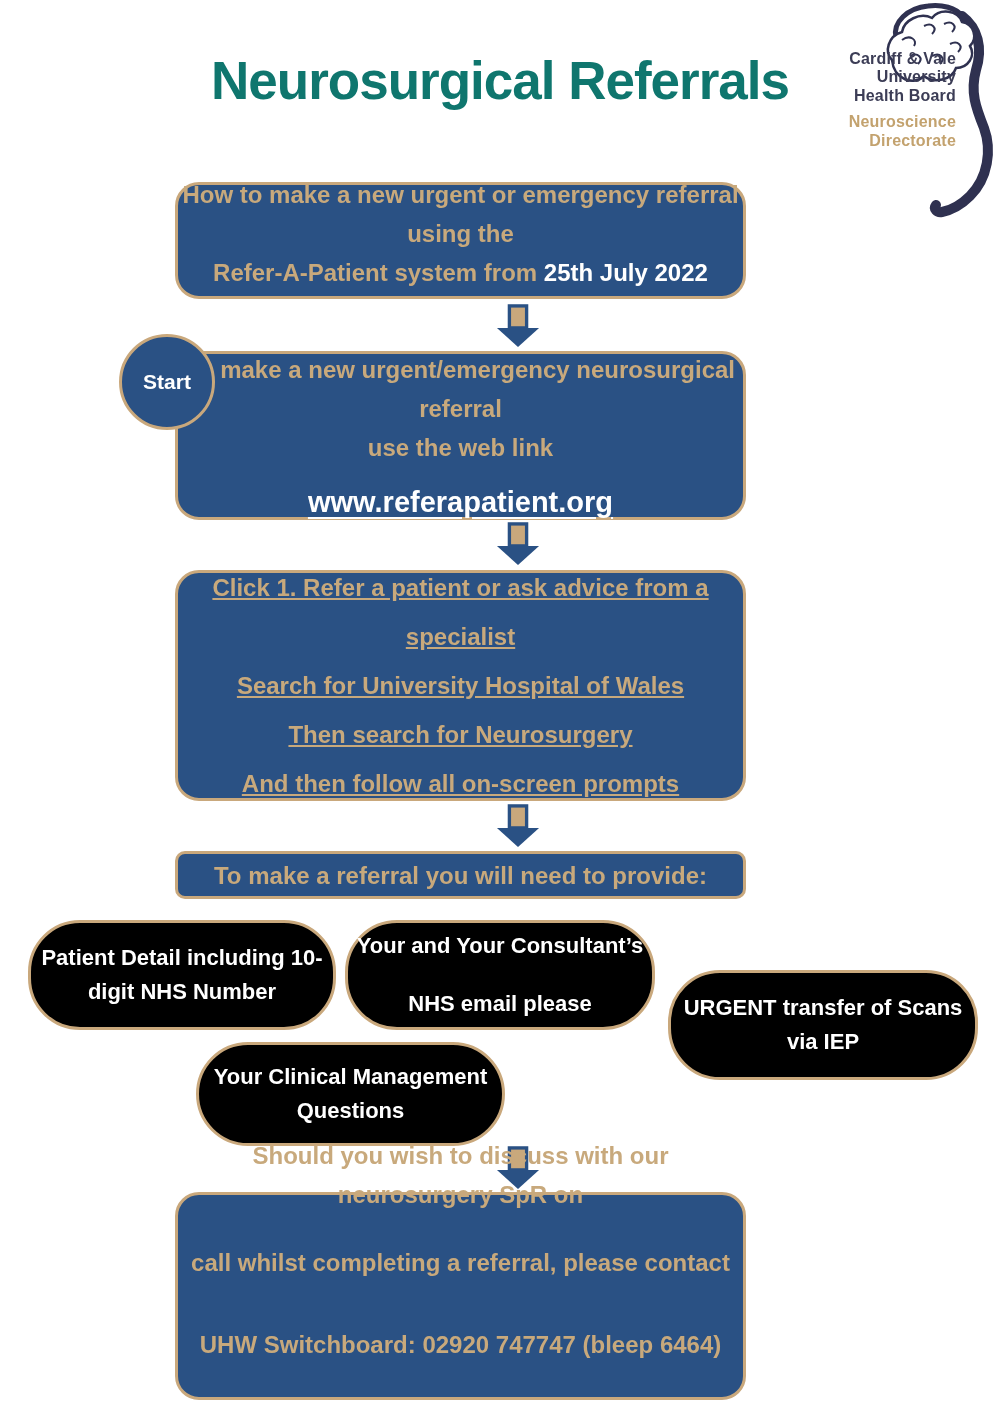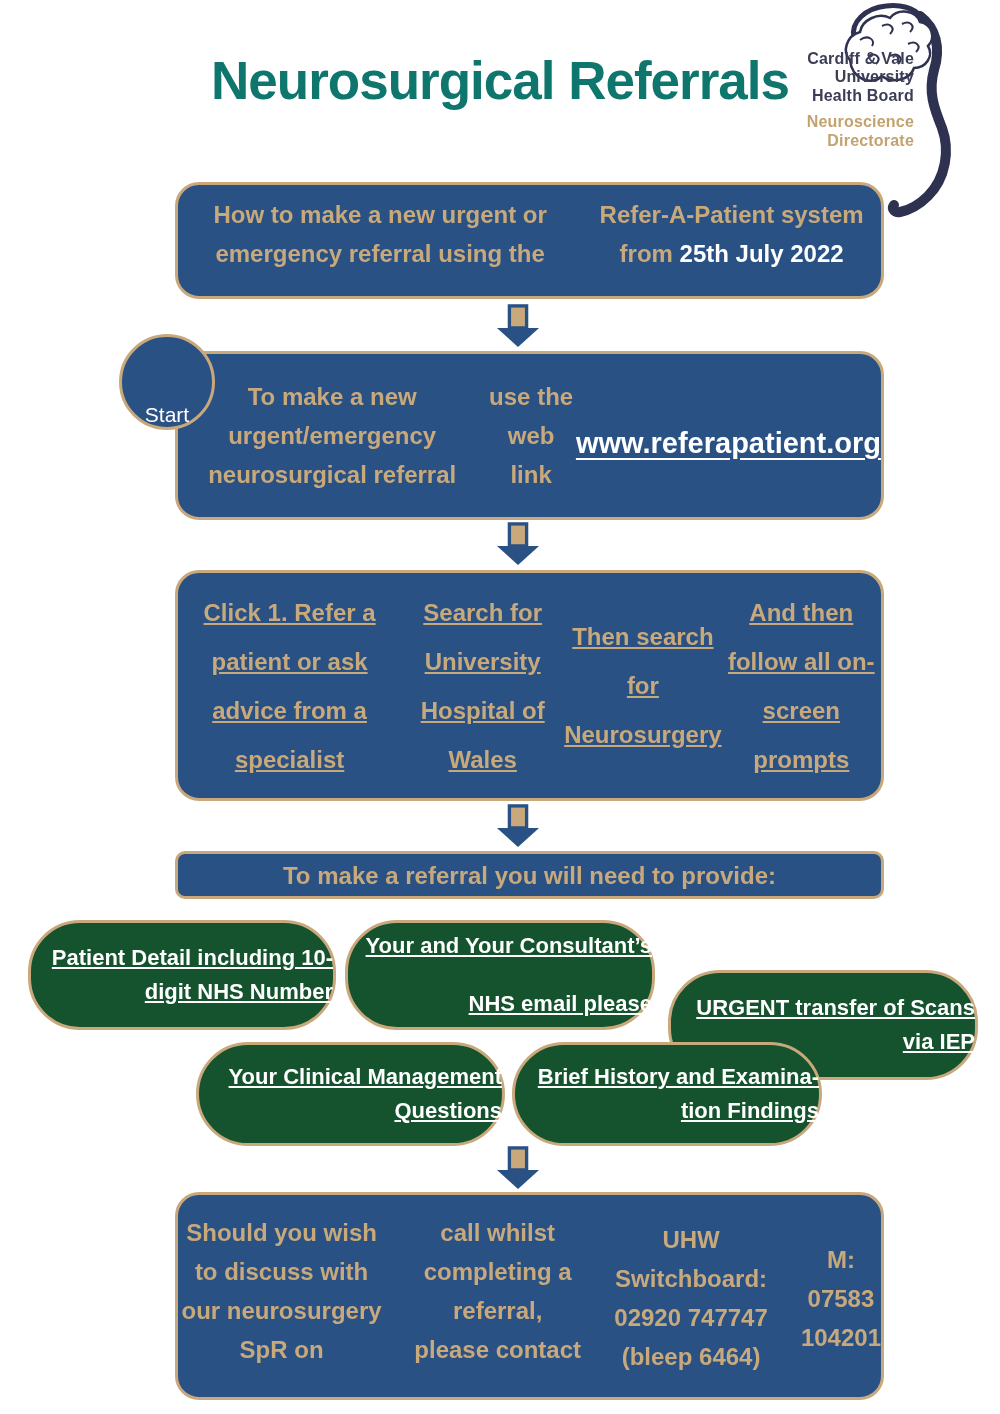--- a/index.html
+++ b/index.html
@@ -5,59 +5,59 @@
   html,body{margin:0;padding:0;background:#ffffff;}
   body{font-family:"Liberation Sans", sans-serif;}
   .page{position:relative;width:1000px;height:1414px;background:#ffffff;overflow:hidden;}
 
   .page-title{
     position:absolute;left:0;top:50px;width:1000px;text-align:center;
     font-size:53px;font-weight:bold;letter-spacing:-1px;color:#0f766e;
   }
 
   
-  .logo{position:absolute;left:788px;top:0;width:170px;height:220px;}
+  .logo{position:absolute;left:830px;top:0;width:170px;height:220px;}
   .logo-svg{position:absolute;left:0;top:0;}
   .logo-text{position:absolute;left:0px;top:50px;width:126px;text-align:right;
     font-weight:bold;font-size:16px;line-height:1.15;color:#3C3D56;letter-spacing:.2px;}
   .logo-dept{margin-top:8px;color:#C3A26E;}
 
   
   .fbox{
-    position:absolute;left:175px;width:709px;box-sizing:border-box;
+    position:absolute;left:175px;width:571px;box-sizing:border-box;
     background:#2A5184;border:3px solid #C9A87C;border-radius:24px;
     color:#C8A97C;font-weight:bold;font-size:24px;text-align:center;
-    display:flex;justify-content:center;align-items:center;
+    display:flex;flex-direction:column;justify-content:center;align-items:center;
   }
   .fbox .ln{line-height:39px;}
   .white{color:#FFFFFF;}
 
   .box-intro{top:182px;height:117px;padding-bottom:14px;}
   .box-weblink{top:351px;height:169px;}
   .box-weblink .url{margin-top:16px;font-size:29px;color:#FFFFFF;text-decoration:underline;text-underline-offset:5px;cursor:pointer;}
   .box-steps{top:570px;height:231px;}
   .box-steps .ln{line-height:49px;text-decoration:underline;}
   .box-provide{top:851px;height:48px;border-radius:10px;justify-content:center;}
   .box-contact{top:1192px;height:208px;padding-bottom:10px;gap:29px;}
   .box-contact .gap{margin-top:14px;}
 
   
   .start-circle{
     position:absolute;left:119px;top:334px;width:96px;height:96px;border-radius:50%;
     background:#2A5184;border:3px solid #C9A87C;box-sizing:border-box;z-index:5;
-    display:flex;align-items:flex-end;justify-content:center;
-    color:#fff;font-weight:normal;font-size:21px;
+    display:flex;align-items:center;justify-content:center;
+    color:#fff;font-weight:bold;font-size:21px;
   }
 
   
   .pill{
     position:absolute;box-sizing:border-box;height:110px;
-    background:#14532d;border:3px solid #C9A87C;border-radius:52px;
+    background:#000000;border:3px solid #C9A87C;border-radius:52px;
     color:#FFFFFF;font-weight:bold;font-size:22px;text-align:center;
-    display:flex;flex-direction:column;justify-content:center;align-items:flex-end;text-decoration:underline;
+    display:flex;flex-direction:column;justify-content:center;align-items:center;
   }
   .pill .ln{line-height:34px;}
   .pill-1{left:28px;top:920px;width:308px;}
   .pill-2{left:345px;top:920px;width:310px;gap:24px;}
   .pill-3{left:668px;top:970px;width:310px;}
   .pill-4{left:196px;top:1042px;width:309px;height:104px;}
   .pill-5{left:512px;top:1042px;width:310px;height:104px;}
 
   
   .arrow{position:absolute;left:491px;width:54px;height:44px;}
@@ -152,24 +152,20 @@
   </div>
   <div class="pill pill-3">
     <div class="ln">URGENT transfer of Scans</div>
     <div class="ln">via IEP</div>
   </div>
 
   <div class="pill pill-4">
     <div class="ln">Your Clinical Management</div>
     <div class="ln">Questions</div>
   </div>
-  <div class="pill pill-5">
-    <div class="ln">Brief History and Examina-</div>
-    <div class="ln">tion Findings</div>
-  </div>
 
   <svg class="arrow arrow-4" viewBox="0 0 54 46">
     <rect x="18" y="2" width="18" height="23" fill="#C9A87C" stroke="#2A5184" stroke-width="3.5"></rect>
     <polygon points="5,25 49,25 27,45" fill="#2A5184"></polygon>
   </svg>
 
   <div class="fbox box-contact">
     <div class="ln">Should you wish to discuss with our neurosurgery SpR on</div>
     <div class="ln">call whilst completing a referral, please contact</div>
     <div class="ln gap">UHW Switchboard: 02920 747747 (bleep 6464)</div>

